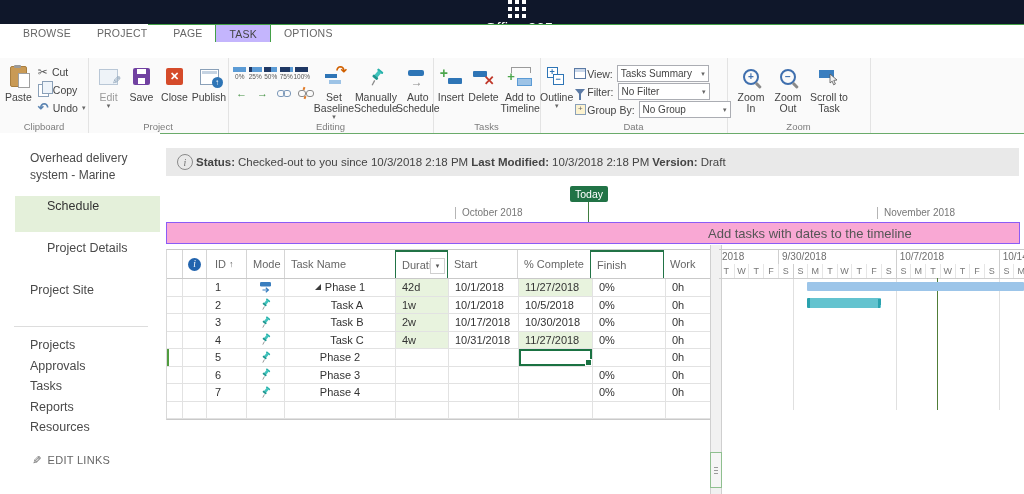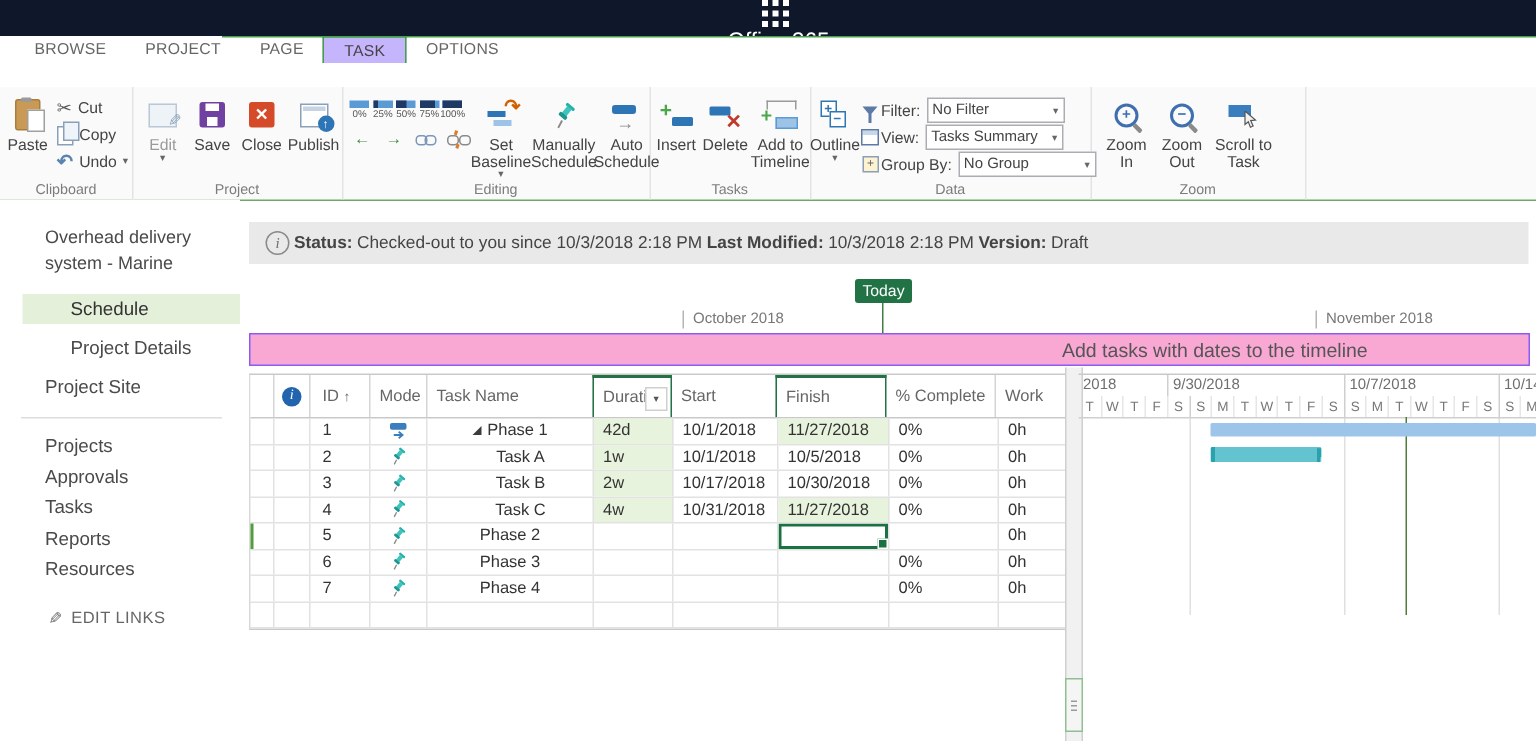--- a/index.html
+++ b/index.html
@@ -90,21 +90,21 @@
   .combo{width:84px;height:15px;border:1px solid #abadb3;background:#fff;font-size:10px;color:#444;display:flex;align-items:center;justify-content:space-between;padding:0 3px;cursor:pointer;}
   .combo .ca{font-size:7px;color:#666;}
   .mag{width:12px;height:12px;border:2px solid #3f6fae;border-radius:50%;position:relative;display:flex;align-items:center;justify-content:center;color:#3f6fae;font-weight:bold;font-size:10px;line-height:10px;}
   .mag:after{content:"";position:absolute;right:-5px;bottom:-4px;width:7px;height:2.5px;background:#8a8a8a;transform:rotate(45deg);border-radius:1px;}
   .ico-scroll{position:relative;width:20px;height:16px;}
   .ico-scroll .bar{position:absolute;left:0;top:1px;width:15px;height:8px;background:#3a7ebf;}
   .ico-scroll svg{position:absolute;right:0;bottom:-1px;}
   
   .sidebar{position:absolute;left:0;top:133px;width:160px;bottom:0;background:#fff;font-size:12.5px;color:#4a4a4a;}
   .ptitle{margin:17px 10px 0 30px;line-height:17px;font-size:12px;cursor:pointer;}
-  .navitem{height:20px;line-height:20px;cursor:pointer;white-space:nowrap;}
+  .navitem{height:36px;line-height:20px;cursor:pointer;white-space:nowrap;}
   .navitem.sub{padding-left:47px;}
   .navitem.top{padding-left:30px;}
   .navitem.active{background:#e4f0da;color:#333;margin-left:15px;padding-left:32px;}
   .sdivider{height:1px;background:#ddd;margin:10px 12px 8px 14px;}
   .editlinks{margin:16px 0 0 32px;font-size:11px;color:#666;letter-spacing:.3px;display:flex;align-items:center;gap:6px;cursor:pointer;}
   .pencil{font-size:11px;color:#666;transform:scaleX(-1);display:inline-block;}
   
   .statusbar{position:absolute;left:166px;top:148px;width:853px;height:28px;background:#e9e9e9;display:flex;align-items:center;font-size:11.5px;color:#444;}
   .sicon{width:14px;height:14px;border:1px solid #8a8a8a;border-radius:50%;margin:0 8px 0 11px;font-family:"Liberation Serif",serif;font-style:italic;font-size:10px;color:#6f6f6f;display:flex;align-items:center;justify-content:center;}
   .statusbar b{font-weight:bold;margin-right:3px;}
@@ -378,35 +378,35 @@
               <span class="p">+</span>
               <span class="m">−</span>
             </span>
           </div>
         <div class="blabel">Outline</div>
         <div class="darr">▾</div>
       </div>
       <div style="padding-top:6px;">
         <div class="drow">
           <span class="dico">
+              <span class="ico-view"></span>
+            </span>
+          <span class="dlabel">View:</span>
+          <span class="combo">
+              <span>Tasks Summary</span>
+              <span class="ca">▾</span>
+            </span>
+        </div>
+        <div class="drow">
+          <span class="dico">
               <span class="funnel"></span>
             </span>
           <span class="dlabel">Filter:</span>
           <span class="combo">
               <span>No Filter</span>
-              <span class="ca">▾</span>
-            </span>
-        </div>
-        <div class="drow">
-          <span class="dico">
-              <span class="ico-view"></span>
-            </span>
-          <span class="dlabel">View:</span>
-          <span class="combo">
-              <span>Tasks Summary</span>
               <span class="ca">▾</span>
             </span>
         </div>
         <div class="drow">
           <span class="dico">
               <span class="ico-group">+</span>
             </span>
           <span class="dlabel">Group By:</span>
           <span class="combo">
               <span>No Group</span>
@@ -505,25 +505,25 @@
     <div class="hcell c-name" style="justify-content:flex-start;padding-left:6px;">
         <span>Task Name</span>
       </div>
     <div class="hcell c-dur selcol">
         <span>Duration</span>
       <span class="hdrop">▾</span>
       </div>
     <div class="hcell c-start">
         <span>Start</span>
       </div>
+    <div class="hcell c-pct">
+        <span>% Complete</span>
+      </div>
     <div class="hcell c-fin selcol">
         <span>Finish</span>
-      </div>
-    <div class="hcell c-pct">
-        <span>% Complete</span>
       </div>
     <div class="hcell c-work" style="border-right:none;">
         <span>Work</span>
       </div>
   </div>
   <div id="gridbody">
       <div class="trow">
         <div class="tcell c-sel"></div>
         <div class="tcell c-info"></div>
         <div class="tcell c-id">1</div>

